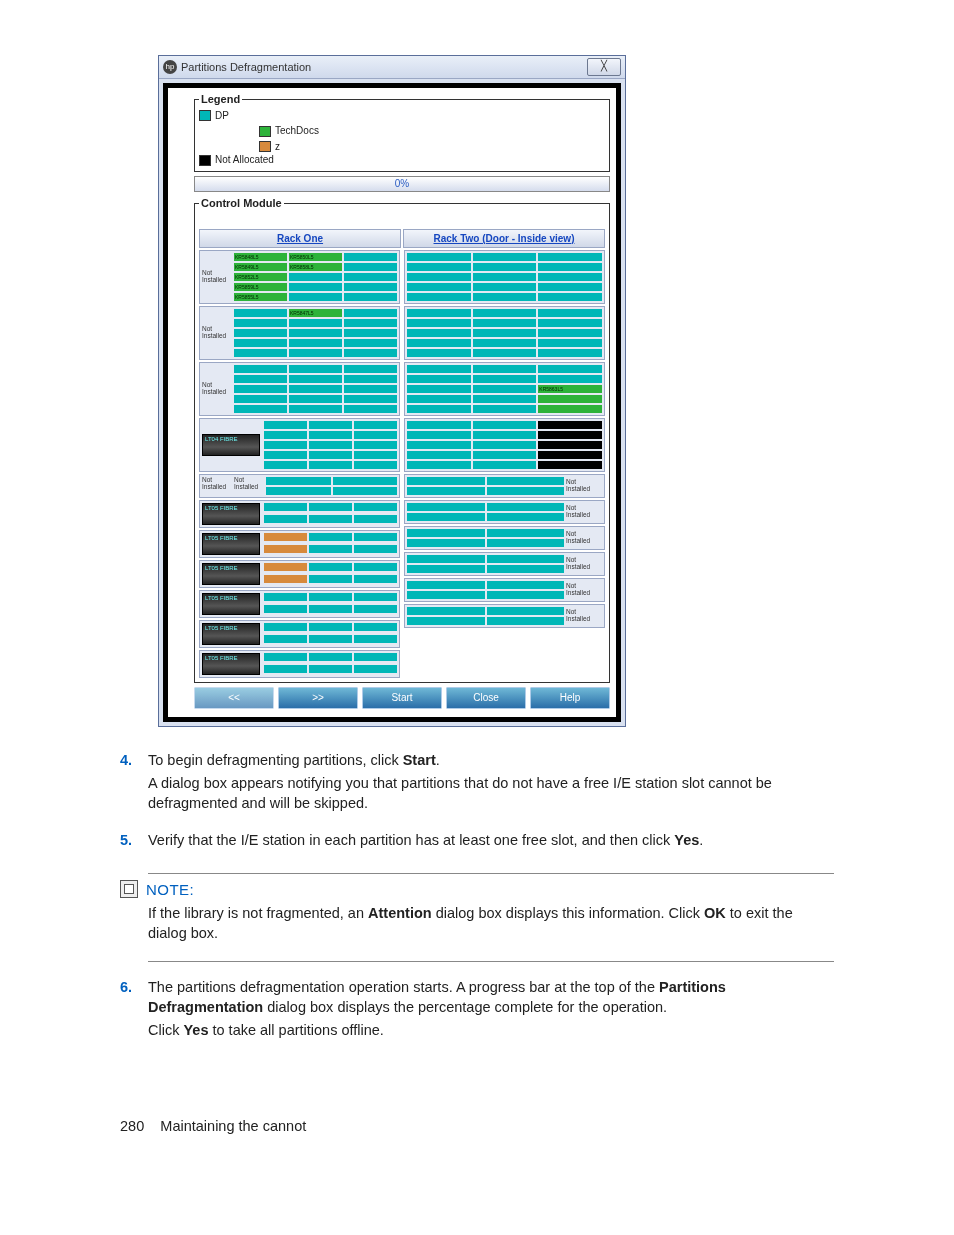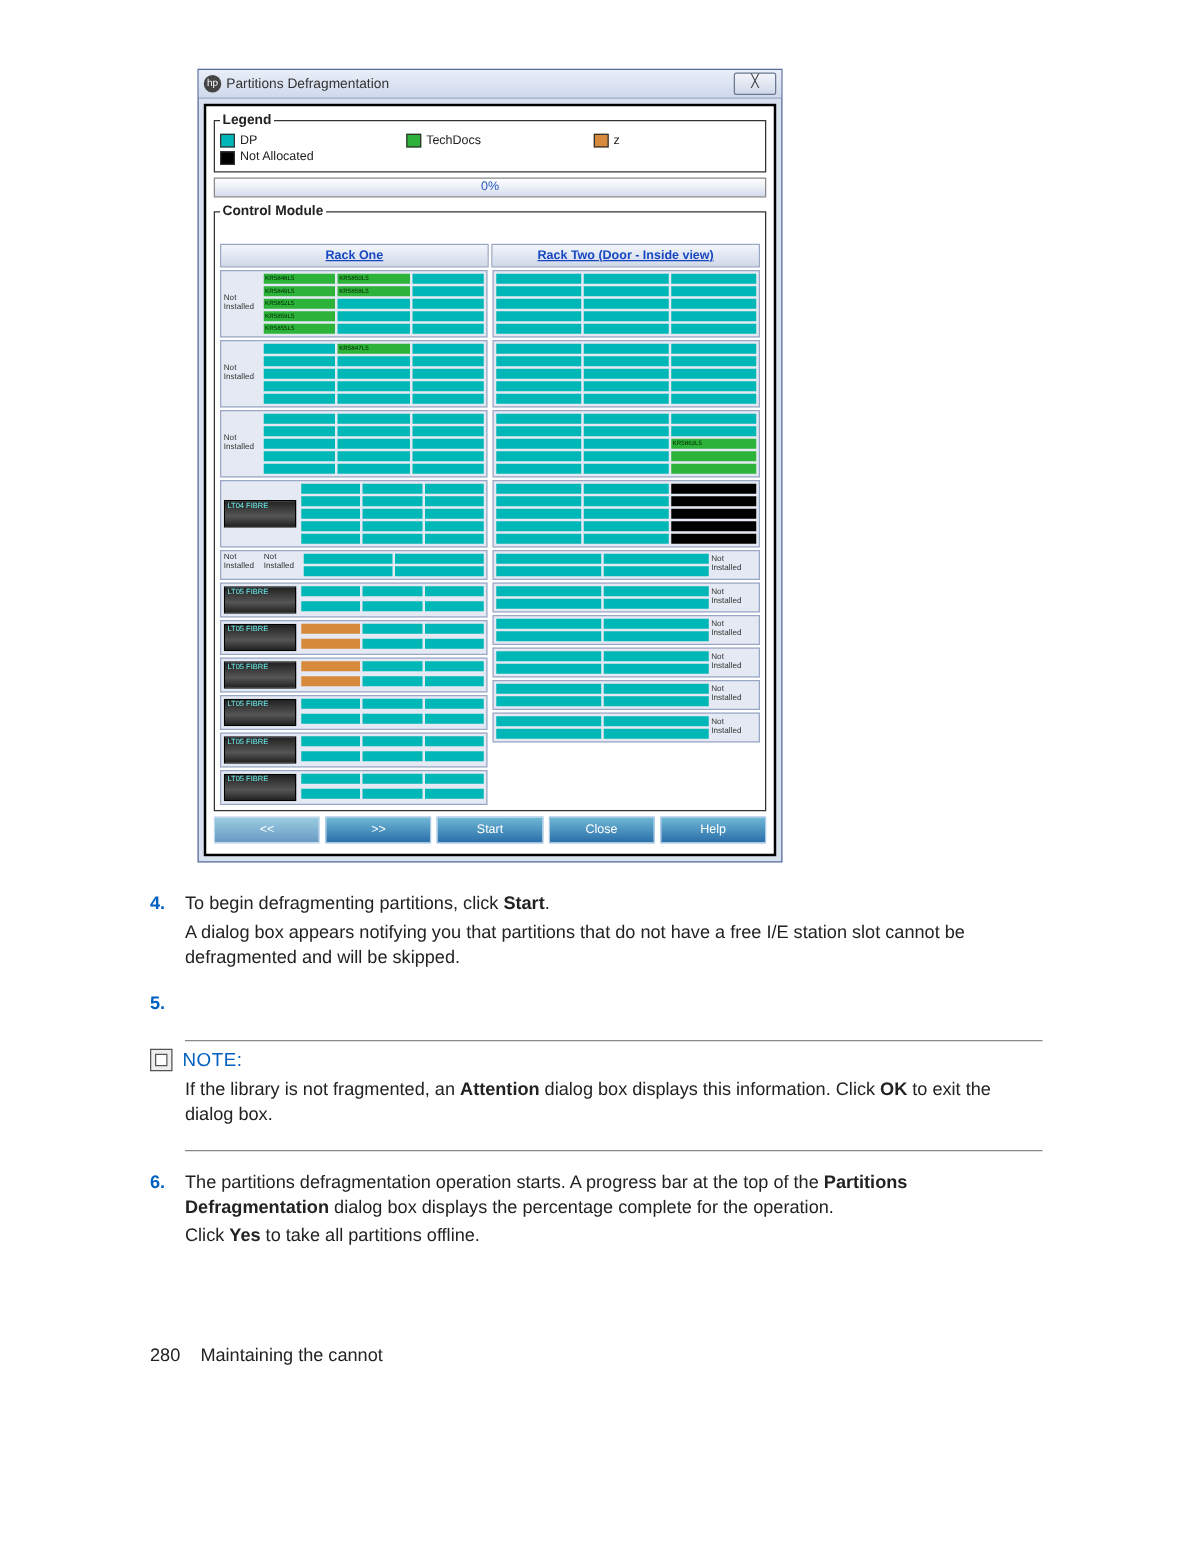--- a/index.html
+++ b/index.html
@@ -40,37 +40,38 @@
   .titlebar .spacer { flex: 1; }
   .titlebar .close {
     width: 32px; height: 16px; border: 1px solid #6c7890;
     background: linear-gradient(#f2f5fb,#d0d8e8);
     font-size: 10px; text-align: center; line-height: 14px;
     border-radius: 2px;
   }
   .dialog-body {
     background: #fff;
     margin: 4px;
-    border: 2px solid #000000;
+    border: 5px solid #000000;
     font-size: 10px;
     box-sizing: border-box;
     padding-bottom: 4px;
+    padding-left: 20px;
   }
   fieldset.legend-box, fieldset.control-box {
     border: 1px solid #333;
     margin: 4px 6px;
     padding: 2px 4px 4px 4px;
     font-size: 10px;
   }
   fieldset.legend-box > legend, fieldset.control-box > legend {
     font-weight: bold;
     font-size: 11px;
     padding: 0 2px;
   }
-  .legend-row { display: flex; flex-wrap: wrap; gap: 2px 30px; }
+  .legend-row { display: flex; flex-wrap: wrap; gap: 2px 30px; flex-direction: column; }
   .legend-item { display: flex; align-items: center; gap: 4px; font-size: 10px; }
   .sw { width: 10px; height: 9px; border: 1px solid #333; }
   .sw.dp { background: #00b7b7; }
   .sw.td { background: #2db33a; }
   .sw.z  { background: #d78a3c; }
   .sw.na { background: #000; }
   .progress-wrap {
     margin: 4px 6px;
     border: 1px solid #888;
     background: linear-gradient(#fff,#d5dced);
@@ -173,21 +174,21 @@
     <span class="close">╳</span>
   </div>
   <div class="dialog-body">
     <fieldset class="legend-box">
       <legend>Legend</legend>
       <div class="legend-row">
         <span class="legend-item">
             <span class="sw dp"></span>
             <span>DP</span>
           </span>
-        <span class="legend-item" style="margin-left:89px;">
+        <span class="legend-item" style="margin-left:60px;">
             <span class="sw td"></span>
             <span>TechDocs</span>
           </span>
         <span class="legend-item" style="margin-left:60px;">
             <span class="sw z"></span>
             <span>z</span>
           </span>
       </div>
       <div class="legend-row">
         <span class="legend-item">
@@ -536,20 +537,21 @@
   <li>
     <span class="num">4.</span>
     <div class="body">
       <p><span>To begin defragmenting partitions, click </span><b>Start</b><span>.</span></p>
       <p>A dialog box appears notifying you that partitions that do not have a free I/E station slot cannot be defragmented and will be skipped.</p>
     </div>
   </li>
   <li>
     <span class="num">5.</span>
     <div class="body">
+      <p><span>Verify that the I/E station in each partition has at least one free slot, and then click </span><b>Yes</b><span>.</span></p>
     </div>
   </li>
 </ol>
 
 <hr class="note-rule">
 <div class="note-block">
   <div class="note-head">
     <span class="note-icon"></span>
     <span class="note-label">NOTE:</span>
   </div>

